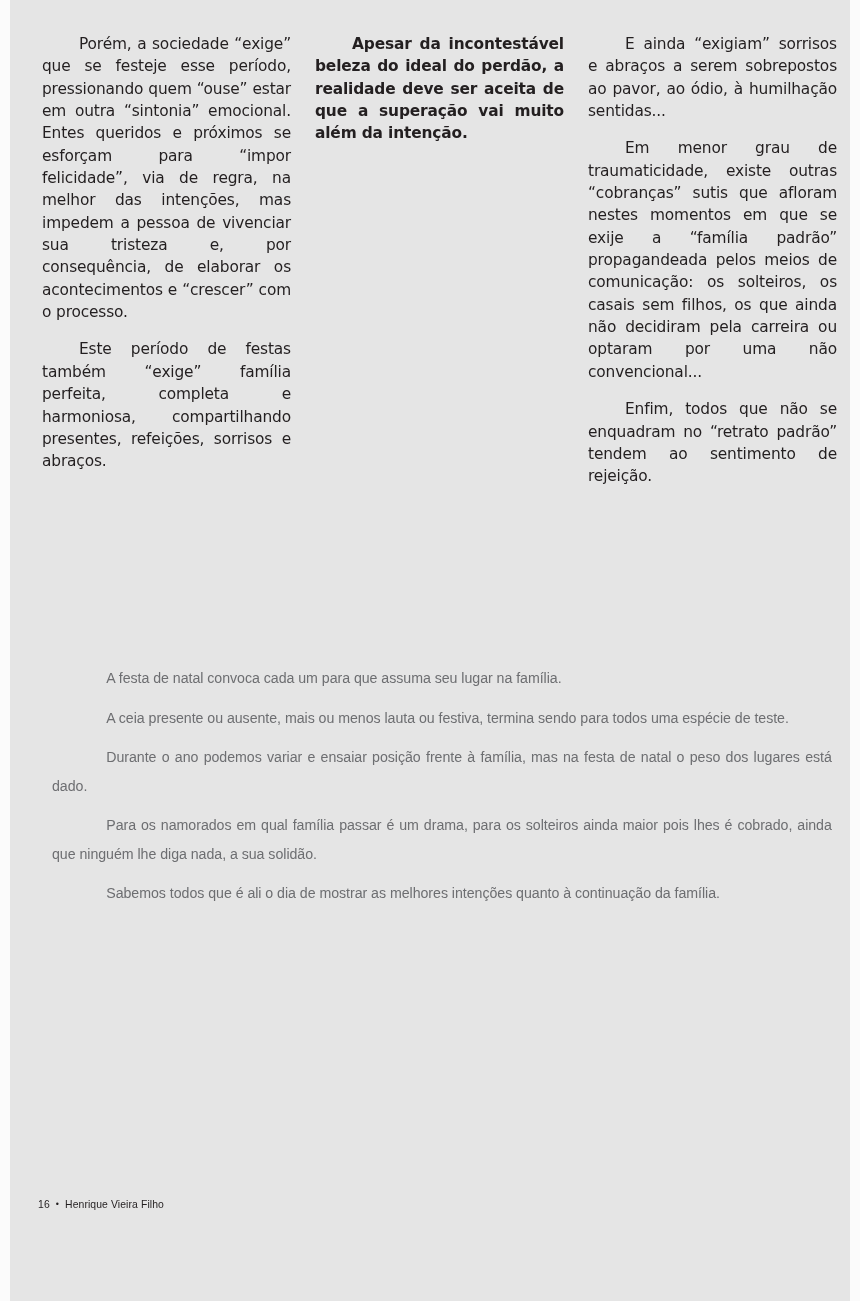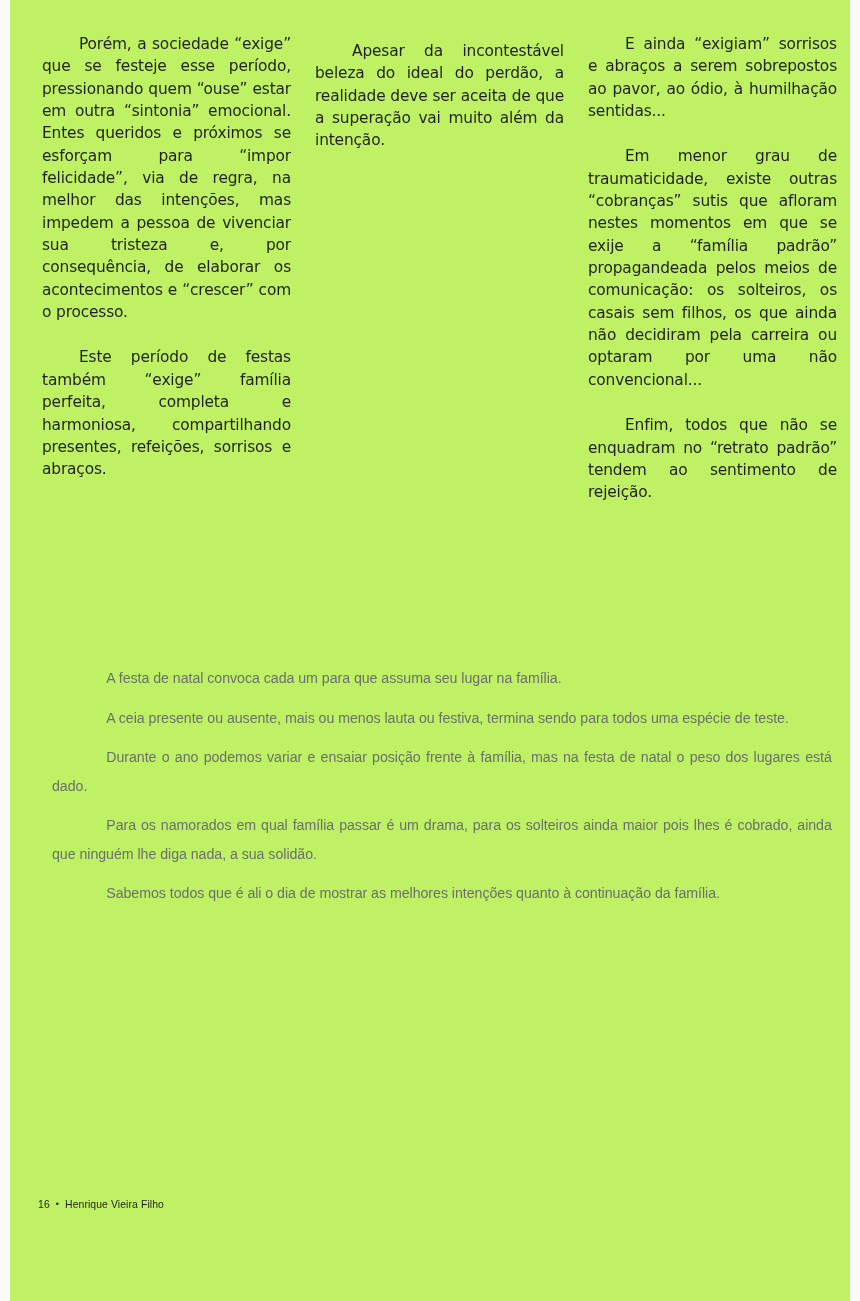--- a/index.html
+++ b/index.html
@@ -15,21 +15,21 @@
     overflow: hidden;
     font-family: "DejaVu Sans", sans-serif;
     -webkit-font-smoothing: antialiased;
   }
   .page-inner {
     position: absolute;
     left: 10px;
     top: 0;
     width: 840px;
     height: 1301px;
-    background: #bef264;
+    background: #e5e5e5;
   }
 
   
   .columns {
     position: absolute;
     left: 32px;
     top: 33px;
     width: 796px;
     display: flex;
     gap: 24px;
@@ -45,24 +45,25 @@
     font-size: 15.4px;
     line-height: 22.35px;
     text-align: justify;
     text-justify: inter-word;
     text-indent: 37px;
     letter-spacing: -0.15px;
     word-spacing: 0px;
     hyphens: none;
   }
   .col p.gap {
-    margin-top: 23px;
+    margin-top: 15px;
   }
   .col p.nogap {
-    margin-top: 7px;
+    margin-top: 0;
+    font-weight: bold;
   }
 
   
   .wide {
     position: absolute;
     left: 42px;
     top: 648px;
     width: 780px;
     margin-top: 16px;
   }

